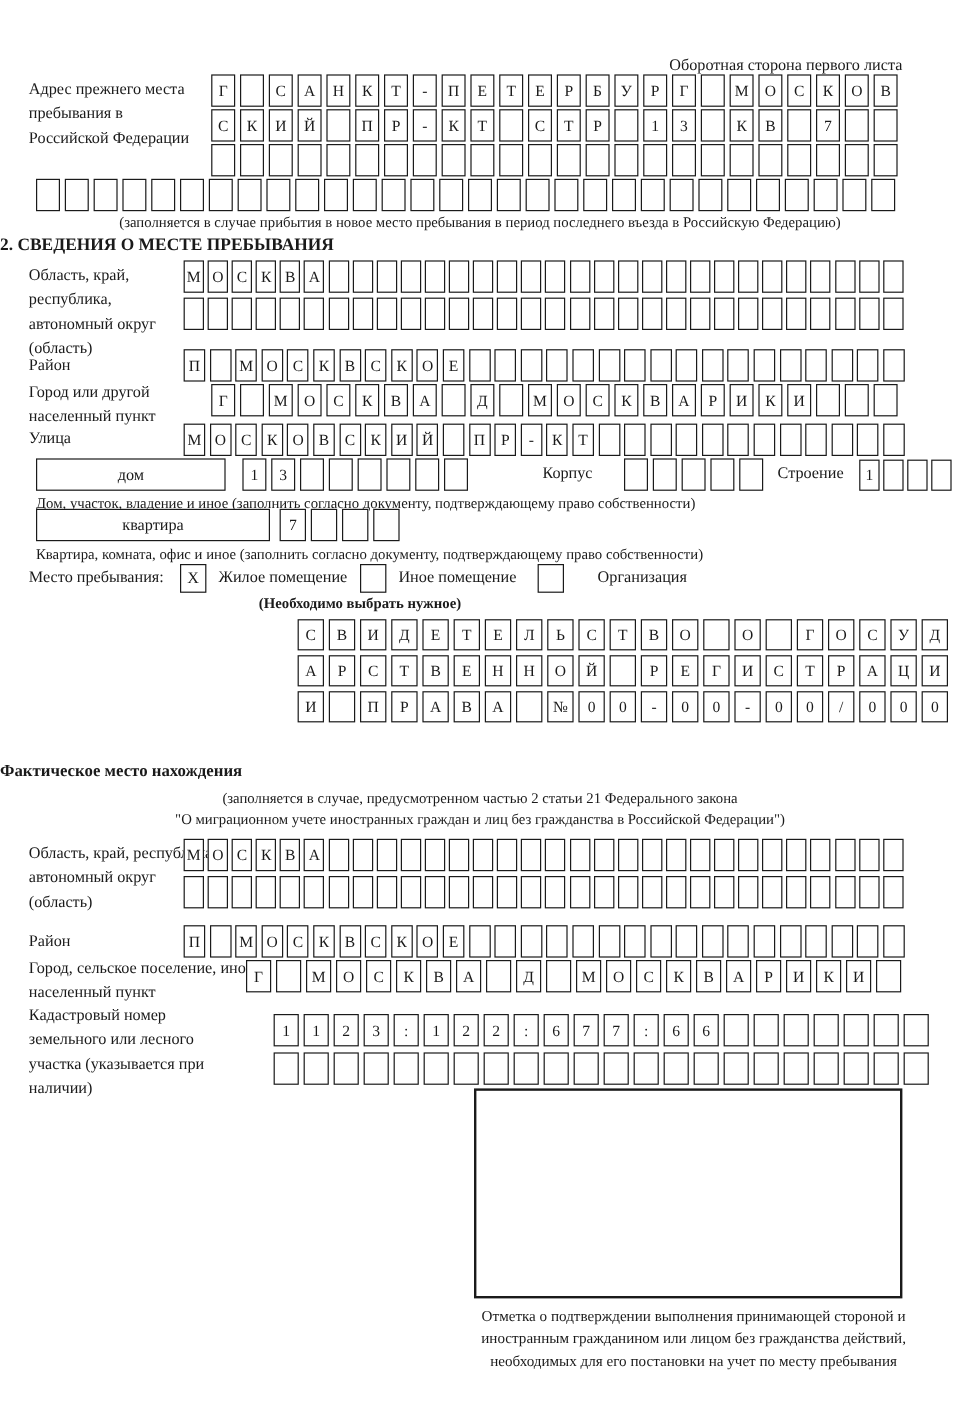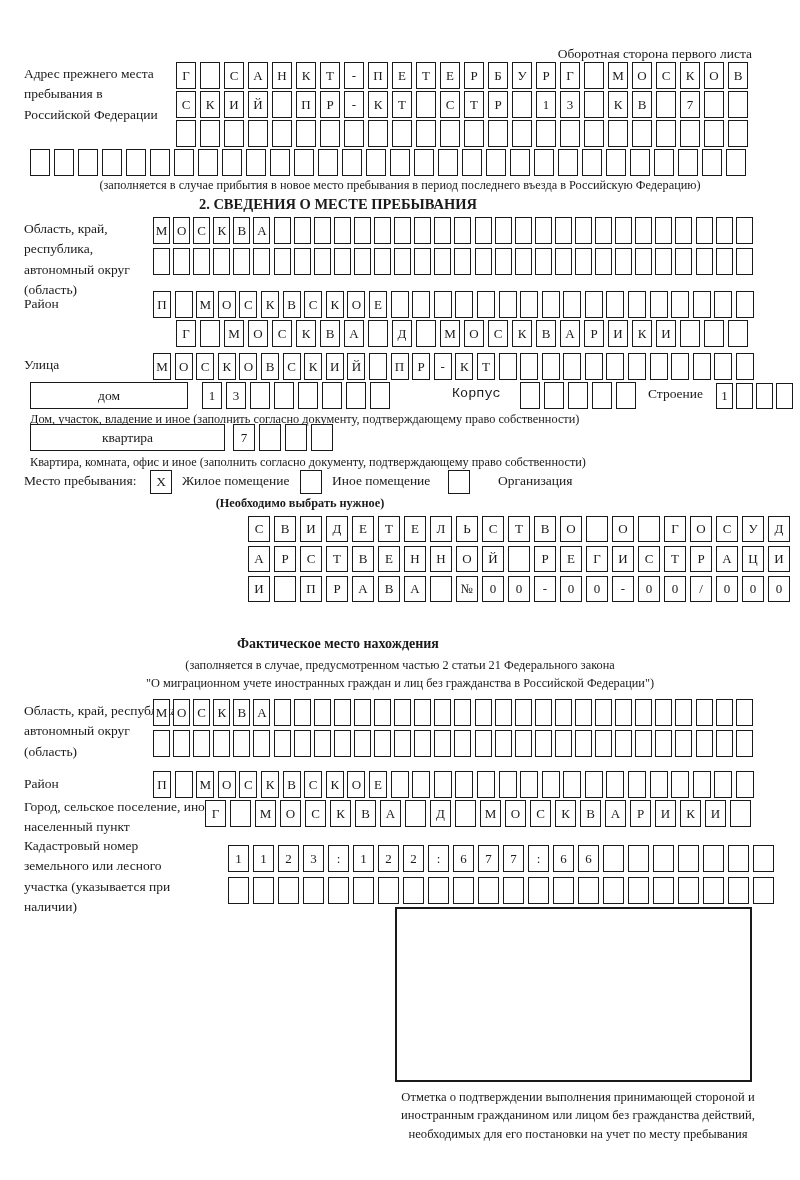--- a/index.html
+++ b/index.html
@@ -4,21 +4,21 @@
 <style>
   html,body{margin:0;padding:0;background:#fff;}
   .page{
     position:relative;width:800px;height:1180px;background:#fff;
     font-family:"Liberation Serif","DejaVu Serif",serif;color:#1a1a1a;overflow:hidden;
   }
   .abs{position:absolute;}
   .hdr{font-size:13.5px;}
   .lbl{font-size:13.5px;line-height:1.5;}
   .cap{font-size:12.3px;text-align:center;left:0;width:800px;}
-  .ttl{font-size:14.5px;font-weight:bold;text-align:center;left:0;width:676px;}
+  .ttl{font-size:14.5px;font-weight:bold;left:0;width:676px;}
   .cells{display:flex;}
   .cell{
     box-sizing:border-box;flex:0 0 auto;height:27px;border:1.8px solid #1a1a1a;
     display:flex;align-items:center;justify-content:center;
     font-size:13px;background:#fff;
   }
   .p24{column-gap:4px;}   .p24 .cell{width:20px;}
   .p20{column-gap:3.1px;} .p20 .cell{width:17px;}
   .p21{column-gap:3.6px;} .p21 .cell{width:18px;}
   .p25{column-gap:4px;}   .p25 .cell{width:21px;}
@@ -250,20 +250,21 @@
       <span class="cell"></span>
       <span class="cell"></span>
       <span class="cell"></span>
       <span class="cell"></span>
       <span class="cell"></span>
       <span class="cell"></span>
       <span class="cell"></span>
       <span class="cell"></span>
     </div>
 
+  <div class="abs lbl" style="left:24px;top:317px;width:142px;">Город или другой населенный пункт</div>
   <div class="abs cells p24" style="left:176px;top:320px;">
       <span class="cell">Г</span>
       <span class="cell"></span>
       <span class="cell">М</span>
       <span class="cell">О</span>
       <span class="cell">С</span>
       <span class="cell">К</span>
       <span class="cell">В</span>
       <span class="cell">А</span>
       <span class="cell"></span>
@@ -320,21 +321,21 @@
   <div class="abs cells p24" style="left:202px;top:382px;">
       <span class="cell">1</span>
       <span class="cell">3</span>
       <span class="cell"></span>
       <span class="cell"></span>
       <span class="cell"></span>
       <span class="cell"></span>
       <span class="cell"></span>
       <span class="cell"></span>
     </div>
-  <div class="abs opt" style="left:452px;top:386px;font-family:Liberation Mono, monospace;">Корпус</div>
+  <div class="abs opt" style="left:452px;top:386px;">Корпус</div>
   <div class="abs cells p24" style="left:520px;top:382px;">
       <span class="cell"></span>
       <span class="cell"></span>
       <span class="cell"></span>
       <span class="cell"></span>
       <span class="cell"></span>
     </div>
   <div class="abs opt" style="left:648px;top:386px;text-align:center;">Строение</div>
   <div class="abs cells p19" style="left:716px;top:383px;">
       <span class="cell">1</span>

